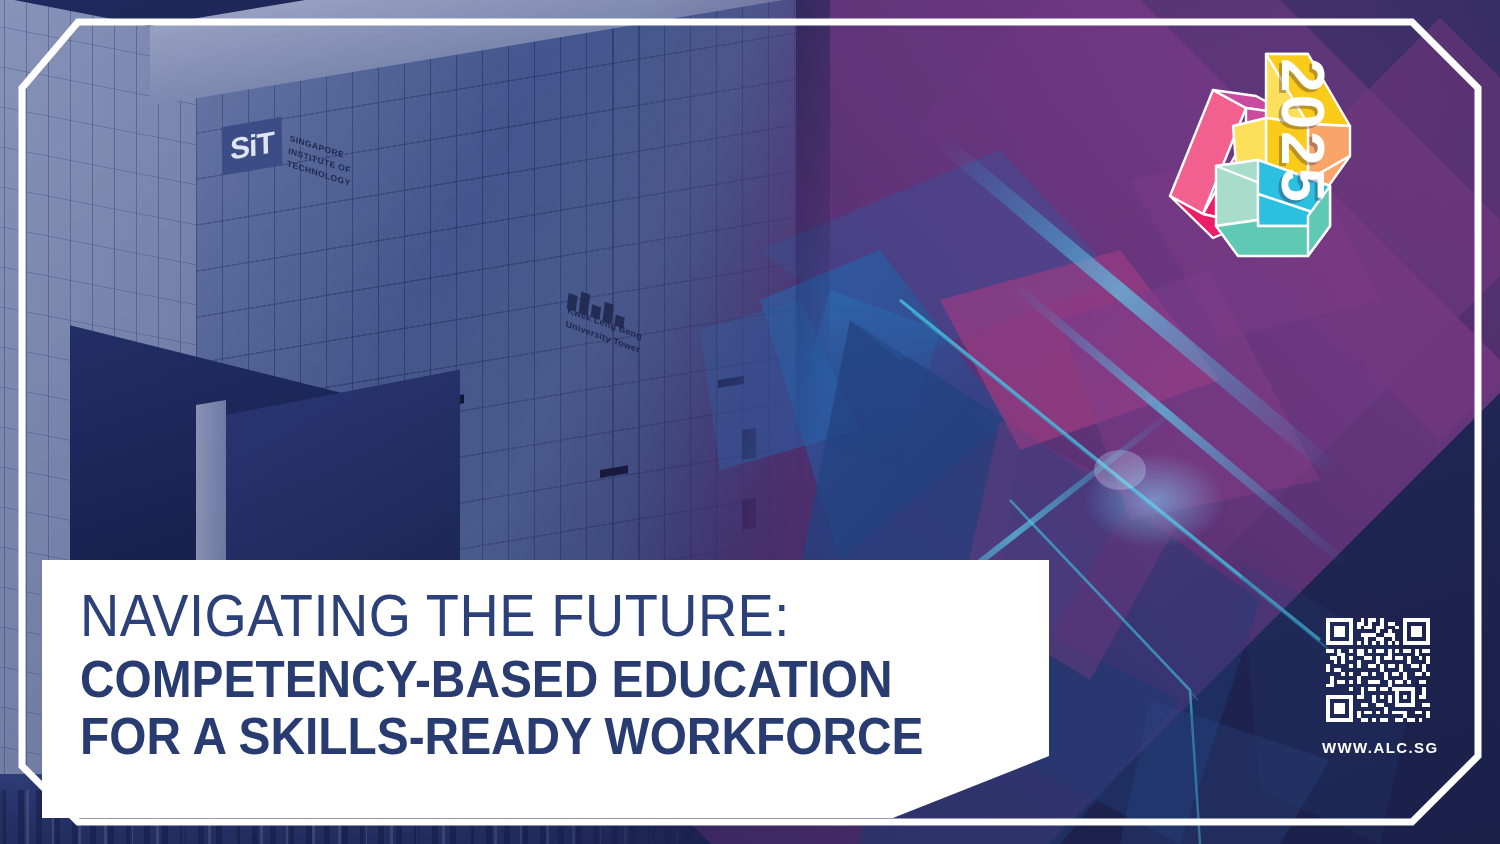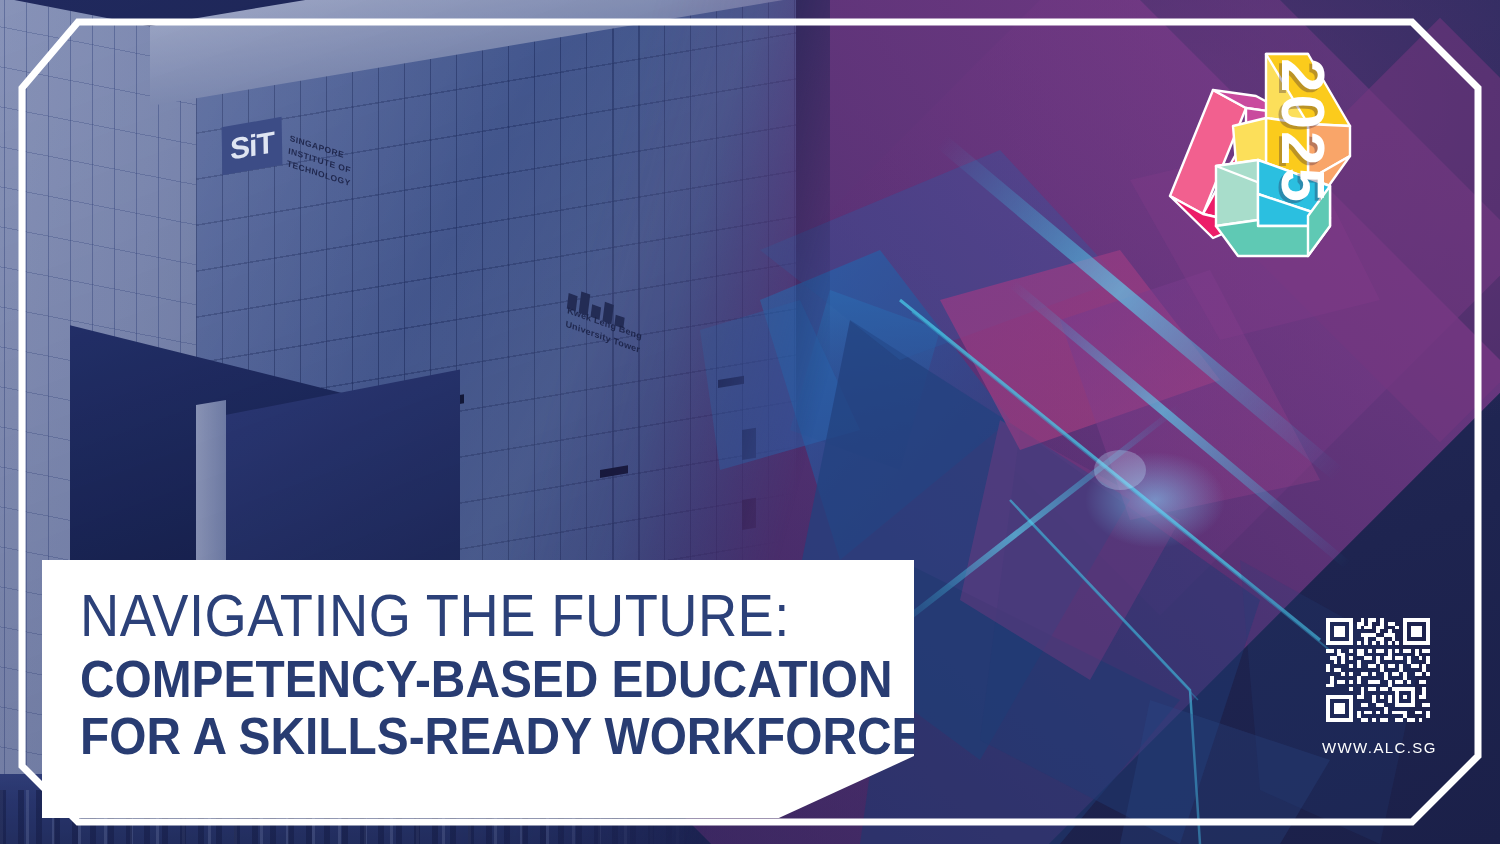--- a/index.html
+++ b/index.html
@@ -173,21 +173,21 @@
   .year {
     position:absolute; left:1334px; top:58px; width:200px; height:60px;
     transform:rotate(90deg); transform-origin:0 0;
     color:#fff; font-weight:bold; font-size:62px; letter-spacing:2px;
     line-height:1; white-space:nowrap;
     text-shadow:3px 3px 0 rgba(40,20,60,0.30);
   }
 
   
   .headline-box {
-    position:absolute; left:42px; top:560px; width:872px; height:258px;
+    position:absolute; left:42px; top:560px; width:1007px; height:258px;
     background:#ffffff;
     clip-path:polygon(0 0, 100% 0, 100% 76%, 84.5% 100%, 0 100%);
     filter:drop-shadow(4px 5px 7px rgba(10,15,45,0.45));
   }
   .headline-inner { position:absolute; left:38px; top:26px; width:800px; }
   .hl1 {
     color:#2c4179; font-size:59px; font-weight:normal; line-height:1.02;
     letter-spacing:0.5px; transform:scaleX(0.92); transform-origin:0 50%;
     white-space:nowrap; font-family:"Liberation Sans", sans-serif;
   }
@@ -196,21 +196,21 @@
     letter-spacing:0px; transform:scaleX(0.92); transform-origin:0 50%;
     white-space:nowrap; font-family:"Liberation Sans", sans-serif;
   }
   .hl2 { margin-top:6px; }
   .hl3 { margin-top:2px; }
 
   
   .qr-wrap { position:absolute; left:1322px; top:614px; width:124px; }
   .qr { width:112px; height:112px; display:block; }
   .qr-label {
-    margin-top:13px; color:#ffffff; font-weight:normal;
+    margin-top:13px; color:#ffffff; font-weight:bold;
     font-size:15px; letter-spacing:1.4px; text-align:right; width:112px;
   }
 </style>
 </head>
 <body>
 
 <div id="banner">
 
   <div class="bg-base"></div>
   <div class="purple-band"></div>

